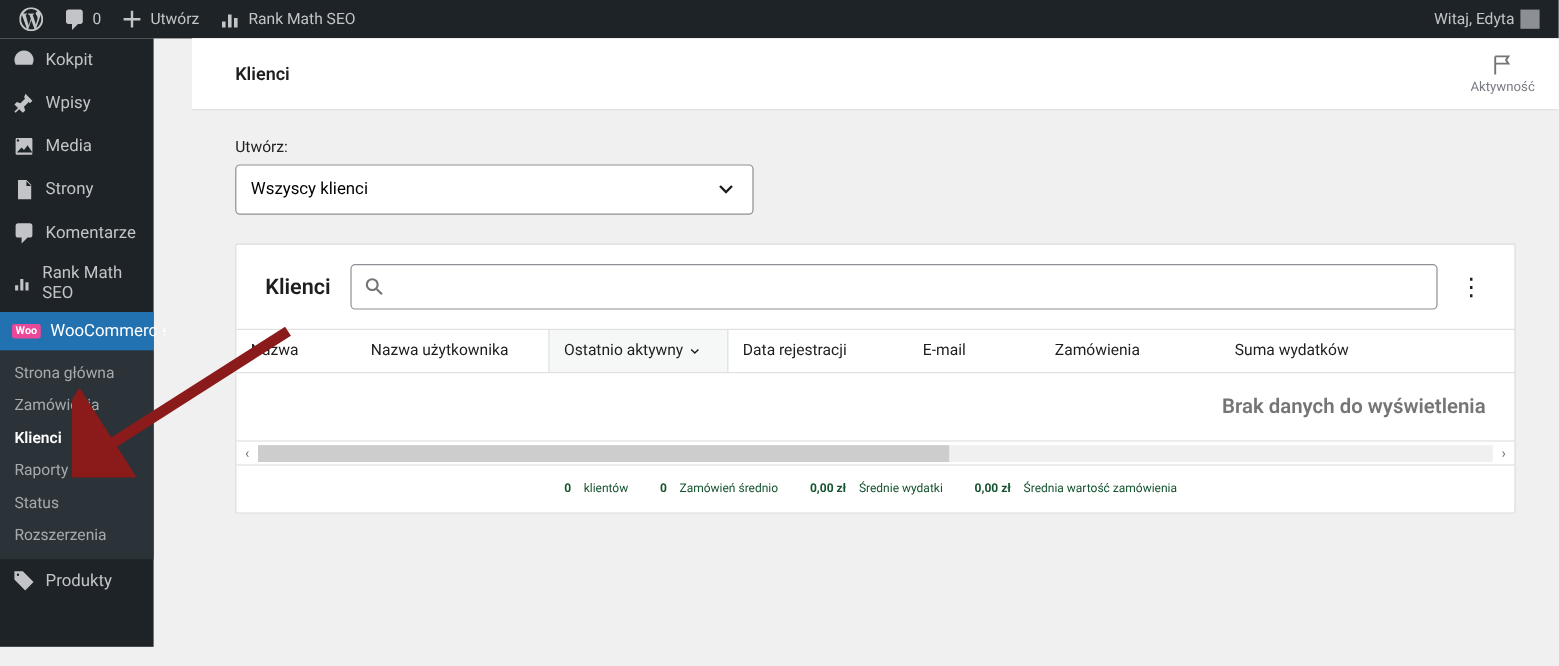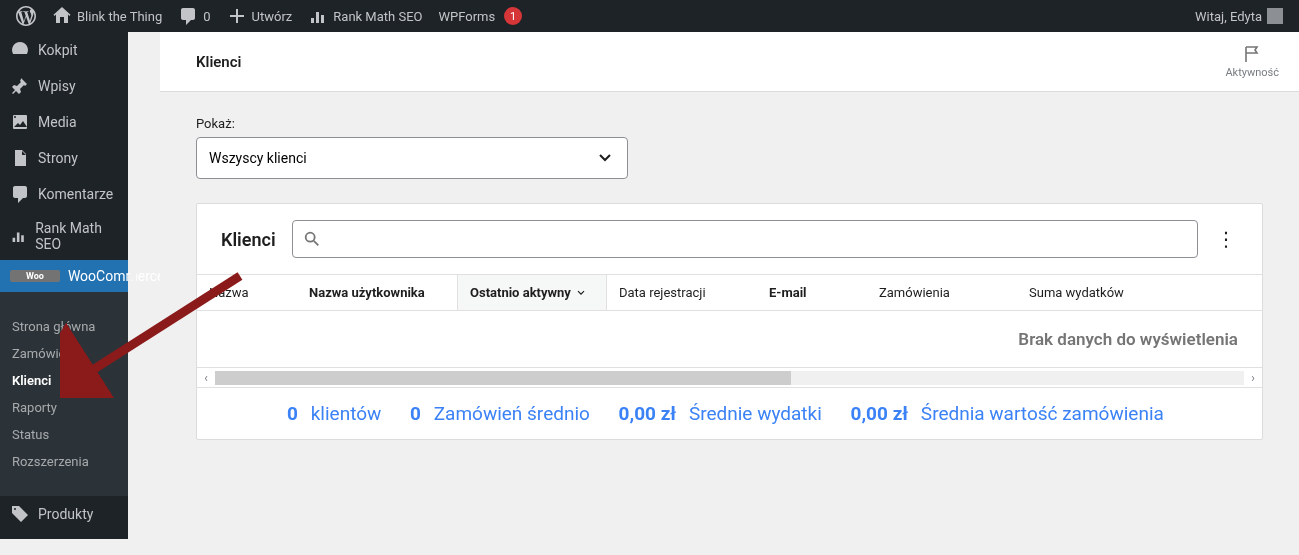--- a/index.html
+++ b/index.html
@@ -8,21 +8,21 @@
 .adminbar { height: 32px; background: #1d2327; color: #c3c4c7; display: flex; align-items: center; font-size: 13px; padding: 0 8px; justify-content: space-between; }
 .adminbar-left, .adminbar-right { display: flex; align-items: center; gap: 0; }
 .adminbar-item { display: flex; align-items: center; gap: 5px; padding: 0 8px; height: 32px; cursor: pointer; }
 .badge-red { background: #d63638; color: #fff; border-radius: 50%; width: 18px; height: 18px; display: inline-flex; align-items: center; justify-content: center; font-size: 11px; margin-left: 4px; }
 .avatar { width: 16px; height: 16px; background: #8c8f94; }
 
 .sidebar { position: absolute; top: 32px; left: 0; width: 128px; bottom: 16px; background: #1d2327; color: #c3c4c7; font-size: 14px; }
 .menu-item { display: flex; align-items: center; gap: 8px; padding: 8px 10px; cursor: pointer; position: relative; }
 .menu-item.current { background: #2271b1; color: #fff; }
 .menu-item.current::after { content: ""; position: absolute; right: -8px; top: 50%; transform: translateY(-50%); border: 8px solid transparent; border-right-color: #f0f0f1; }
-.submenu { background: #2c3338; padding: 21px 0; }
+.submenu { background: #2c3338; padding: 6px 0; }
 .submenu-item { padding: 6px 12px; color: #a7aaad; font-size: 13px; cursor: pointer; }
 .submenu-item.active { color: #fff; font-weight: 600; }
 
 .content { position: absolute; top: 32px; left: 160px; right: 0; bottom: 0; background: #f0f0f1; }
 .header { background: #fff; height: 60px; display: flex; align-items: center; justify-content: space-between; padding: 0 20px 0 36px; border-bottom: 1px solid #dcdcde; }
 .header-title { font-size: 15px; font-weight: 600; color: #1e1e1e; }
 .activity { text-align: center; font-size: 11px; color: #787c82; cursor: pointer; }
 .activity svg { display: block; margin: 0 auto 2px; }
 
 .body { padding: 24px 36px; }
@@ -31,77 +31,67 @@
 
 .panel { background: #fff; border: 1px solid #dcdcde; border-radius: 2px; margin-top: 24px; }
 .panel-head { display: flex; align-items: center; padding: 16px 24px; gap: 16px; }
 .panel-title { font-size: 18px; font-weight: 600; color: #1e1e1e; }
 .search-box { flex: 1; height: 38px; border: 1px solid #8c8f94; border-radius: 4px; display: flex; align-items: center; padding: 0 10px; }
 .search-box svg { color: #757575; }
 .ellipsis { width: 24px; text-align: center; font-size: 20px; cursor: pointer; color: #1e1e1e; line-height: 1; }
 
 .columns { display: flex; border-top: 1px solid #e0e0e0; border-bottom: 1px solid #e0e0e0; font-size: 13px; color: #1e1e1e; }
 .col { padding: 10px 12px; white-space: nowrap; }
-.col.sortable { display: flex; align-items: center; gap: 4px; background: #f6f7f7; border-left: 1px solid #e0e0e0; border-right: 1px solid #e0e0e0; cursor: pointer; font-weight: 700; }
-.col.bold { font-weight: 700; }
+.col.sortable { display: flex; align-items: center; gap: 4px; background: #f6f7f7; border-left: 1px solid #e0e0e0; border-right: 1px solid #e0e0e0; cursor: pointer; font-weight: 400; }
+.col.bold { font-weight: 400; }
 
 .empty-row { padding: 18px 0; text-align: center; color: #757575; font-size: 17px; font-weight: 600; position: relative; }
 .empty-text { position: absolute; right: 24px; top: 50%; transform: translateY(-50%); }
 
 .scroll-row { height: 20px; display: flex; align-items: center; border-top: 1px solid #e0e0e0; }
 .scroll-arrow { width: 18px; text-align: center; color: #787c82; font-size: 12px; }
 .scroll-track { flex: 1; height: 14px; background: #f0f0f1; position: relative; }
 .scroll-thumb { position: absolute; left: 0; height: 100%; background: #cdcdcd; }
 
-.summary { padding: 14px 0; text-align: center; font-size: 19px; color: #3b82f6; border-top: 1px solid #e0e0e0; }
+.summary { padding: 14px 0; text-align: center; font-size: 10px; color: #14532d; border-top: 1px solid #e0e0e0; }
 .summary b { font-weight: 700; }
 .summary span { margin: 0 8px; }
 
 .icon { width: 20px; height: 20px; display: inline-flex; align-items: center; justify-content: center; fill: currentColor; }
-.woo-badge { background: #737373; color: #fff; font-size: 9px; font-weight: 700; padding: 1px 16px; border-radius: 2px; }
+.woo-badge { background: #ec4899; color: #fff; font-size: 9px; font-weight: 700; padding: 1px 3px; border-radius: 2px; }
 
 .annotation-arrow { position: absolute; top: 268px; left: 60px; pointer-events: none; z-index: 100; }
 </style>
 </head>
 <body>
 
 <div class="adminbar">
   <div class="adminbar-left">
     <div class="adminbar-item">
       <svg class="icon" viewBox="0 0 20 20">
           <path d="M10 0C4.5 0 0 4.5 0 10s4.5 10 10 10 10-4.5 10-10S15.5 0 10 0zm-8.4 10c0-1.2.3-2.4.7-3.4l4 11C3.6 16.2 1.6 13.3 1.6 10zm8.4 8.4c-.8 0-1.6-.1-2.4-.3l2.5-7.3 2.6 7.1c-.9.3-1.8.5-2.7.5zm1.2-12.3c.5 0 1-.1 1-.1.5 0 .4-.7-.1-.7 0 0-1.4.1-2.3.1-.8 0-2.2-.1-2.2-.1-.5 0-.5.7-.1.7 0 0 .4.1.9.1l1.3 3.6-1.8 5.5L5.3 6.1c.5 0 1-.1 1-.1.5 0 .4-.7-.1-.7 0 0-1.4.1-2.3.1h-.5C4.9 3.1 7.3 1.6 10 1.6c2 0 3.9.8 5.3 2h-.1c-.8 0-1.4.7-1.4 1.5 0 .7.4 1.2.8 1.9.3.5.7 1.2.7 2.2 0 .7-.3 1.5-.6 2.6l-.8 2.7-2.7-8.4zm6.1-.1c.7 1.2 1.1 2.6 1.1 4 0 3.1-1.7 5.8-4.2 7.3l2.6-7.4c.5-1.2.6-2.1.6-3 0-.3 0-.6-.1-.9z"></path>
         </svg>
     </div>
     <div class="adminbar-item">
       <svg class="icon" viewBox="0 0 20 20">
-          <path d="M16 8.5l1.5 1.4 1-1.1L10 1 1.5 8.8l1 1.1L4 8.5V17h4v-6h4v6h4V8.5z"></path>
-        </svg>
-      <span>Blink the Thing</span>
-    </div>
-    <div class="adminbar-item">
-      <svg class="icon" viewBox="0 0 20 20">
           <path d="M5 2h10c1.1 0 2 .9 2 2v8c0 1.1-.9 2-2 2h-2l-5 5v-5H5c-1.1 0-2-.9-2-2V4c0-1.1.9-2 2-2z"></path>
         </svg>
       <span>0</span>
     </div>
     <div class="adminbar-item">
       <svg class="icon" viewBox="0 0 20 20">
           <path d="M9 3h2v6h6v2h-6v6H9v-6H3V9h6V3z"></path>
         </svg>
       <span>Utwórz</span>
     </div>
     <div class="adminbar-item">
       <svg class="icon" viewBox="0 0 20 20">
           <path d="M3 12h3v5H3v-5zm5-6h3v11H8V6zm5 3h3v8h-3V9z"></path>
         </svg>
       <span>Rank Math SEO</span>
-    </div>
-    <div class="adminbar-item">
-      <span>WPForms</span>
-      <span class="badge-red">1</span>
     </div>
   </div>
   <div class="adminbar-right">
     <div class="adminbar-item">
       <span>Witaj, Edyta</span>
       <span class="avatar"></span>
     </div>
   </div>
 </div>
 
@@ -167,21 +157,21 @@
     <div class="header-title">Klienci</div>
     <div class="activity">
       <svg width="20" height="20" viewBox="0 0 20 20" fill="none" stroke="#757575" stroke-width="1.6">
           <path d="M4 3v15M4 3h11l-2 3 2 3H4"></path>
         </svg>
       <span>Aktywność</span>
     </div>
   </div>
 
   <div class="body">
-    <div class="show-label">Pokaż:</div>
+    <div class="show-label">Utwórz:</div>
     <div class="filter-select">
       <span>Wszyscy klienci</span>
       <svg width="20" height="20" viewBox="0 0 20 20">
           <path d="M5 7l5 5 5-5" fill="none" stroke="#1e1e1e" stroke-width="2"></path>
         </svg>
     </div>
 
     <div class="panel">
       <div class="panel-head">
         <div class="panel-title">Klienci</div>

